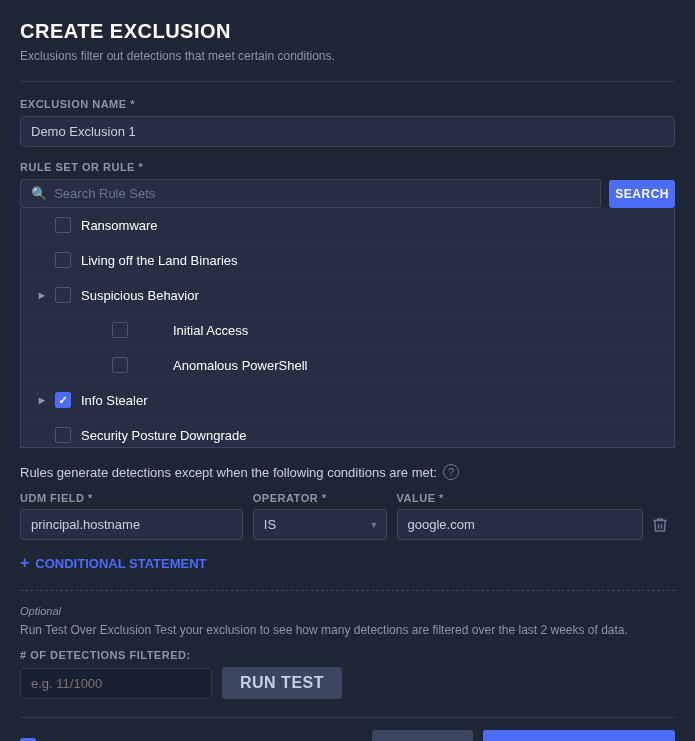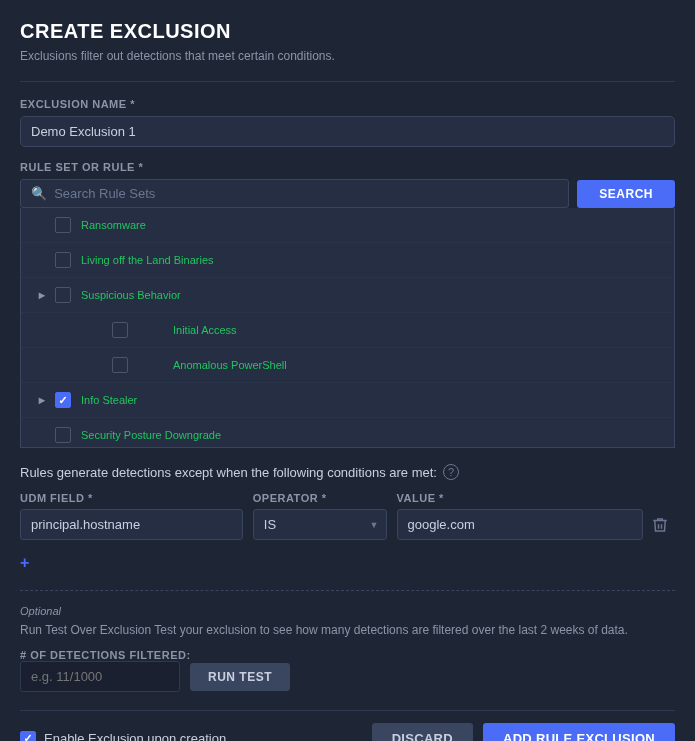--- a/index.html
+++ b/index.html
@@ -76,21 +76,21 @@
       color: #c8d0e0;
       font-size: 13px;
       width: 100%;
     }
     .search-input-wrap input::placeholder { color: #6b7690; }
     .search-btn {
       background: #4a6cf7;
       color: #fff;
       border: none;
       border-radius: 3px;
-      padding: 7px 22px;
+      padding: 7px 6px;
       font-size: 12px;
       font-weight: bold;
       cursor: pointer;
       letter-spacing: 0.5px;
     }
     .rule-list {
       background: #252e42;
       border: 1px solid #3a4560;
       border-top: none;
       max-height: 240px;
@@ -133,22 +133,22 @@
       background: #4a6cf7;
       border-color: #4a6cf7;
     }
     .checkbox-wrap.checked::after {
       content: '✓';
       color: white;
       font-size: 11px;
       font-weight: bold;
     }
     .rule-name {
-      color: #22c55e;
-      font-size: 11px;
+      color: #ffffff;
+      font-size: 13px;
     }
     
     .conditions-label {
       margin-top: 16px;
       margin-bottom: 12px;
       font-size: 13px;
       color: #c8d0e0;
       display: flex;
       align-items: center;
       gap: 6px;
@@ -268,44 +268,45 @@
       font-size: 12px;
       color: #8b95a8;
       margin-bottom: 10px;
       line-height: 1.5;
     }
     .detections-label {
       font-size: 11px;
       font-weight: bold;
       color: #8b95a8;
       letter-spacing: 0.5px;
+      margin-bottom: 6px;
     }
     .run-test-row {
       display: flex;
       align-items: center;
       gap: 10px;
       margin-bottom: 18px;
     }
     .detections-input {
       background: #1a2030;
       border: 1px solid #2e3a50;
       border-radius: 3px;
       color: #6b7690;
       padding: 7px 10px;
       font-size: 13px;
       outline: none;
-      width: 160px;
+      width: 192px;
     }
     .run-btn {
       background: #3a4560;
       color: #c8d0e0;
       border: none;
       border-radius: 3px;
       padding: 7px 18px;
-      font-size: 12px;
+      font-size: 16px;
       font-weight: bold;
       cursor: pointer;
       letter-spacing: 0.5px;
     }
     .footer {
       display: flex;
       align-items: center;
       justify-content: space-between;
       padding-top: 12px;
       border-top: 1px solid #2e3a50;
@@ -468,20 +469,21 @@
           <path d="M19 6l-1 14H6L5 6"></path>
           <path d="M10 11v6M14 11v6"></path>
           <path d="M9 6V4h6v2"></path>
         </svg>
       </button>
     </div>
   </div>
 
   <button class="add-condition-btn">
     <span style="font-size:16px; font-weight:bold;">+</span>
+    <span>CONDITIONAL STATEMENT</span>
   </button>
 
   <hr class="dashed-divider">
 
   
   <div class="optional-label">Optional</div>
   <div class="run-test-desc">Run Test Over Exclusion Test your exclusion to see how many detections are filtered over the last 2 weeks of data.</div>
   <div class="detections-label"># OF DETECTIONS FILTERED:</div>
   <div class="run-test-row">
     <input class="detections-input" type="text" placeholder="e.g. 11/1000" style="">

